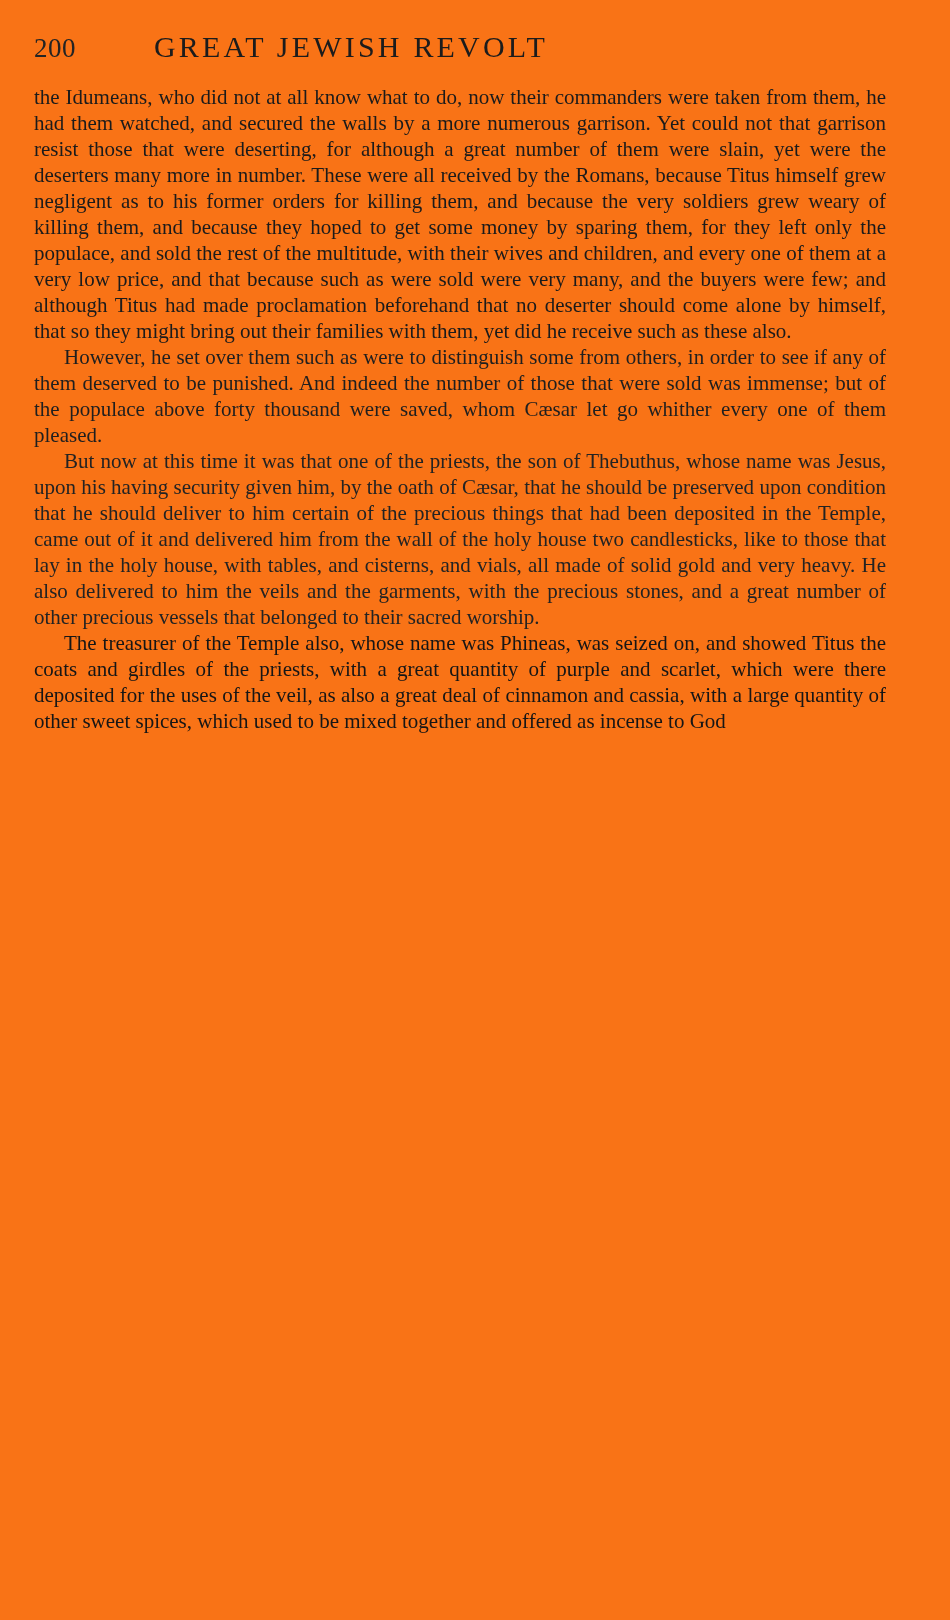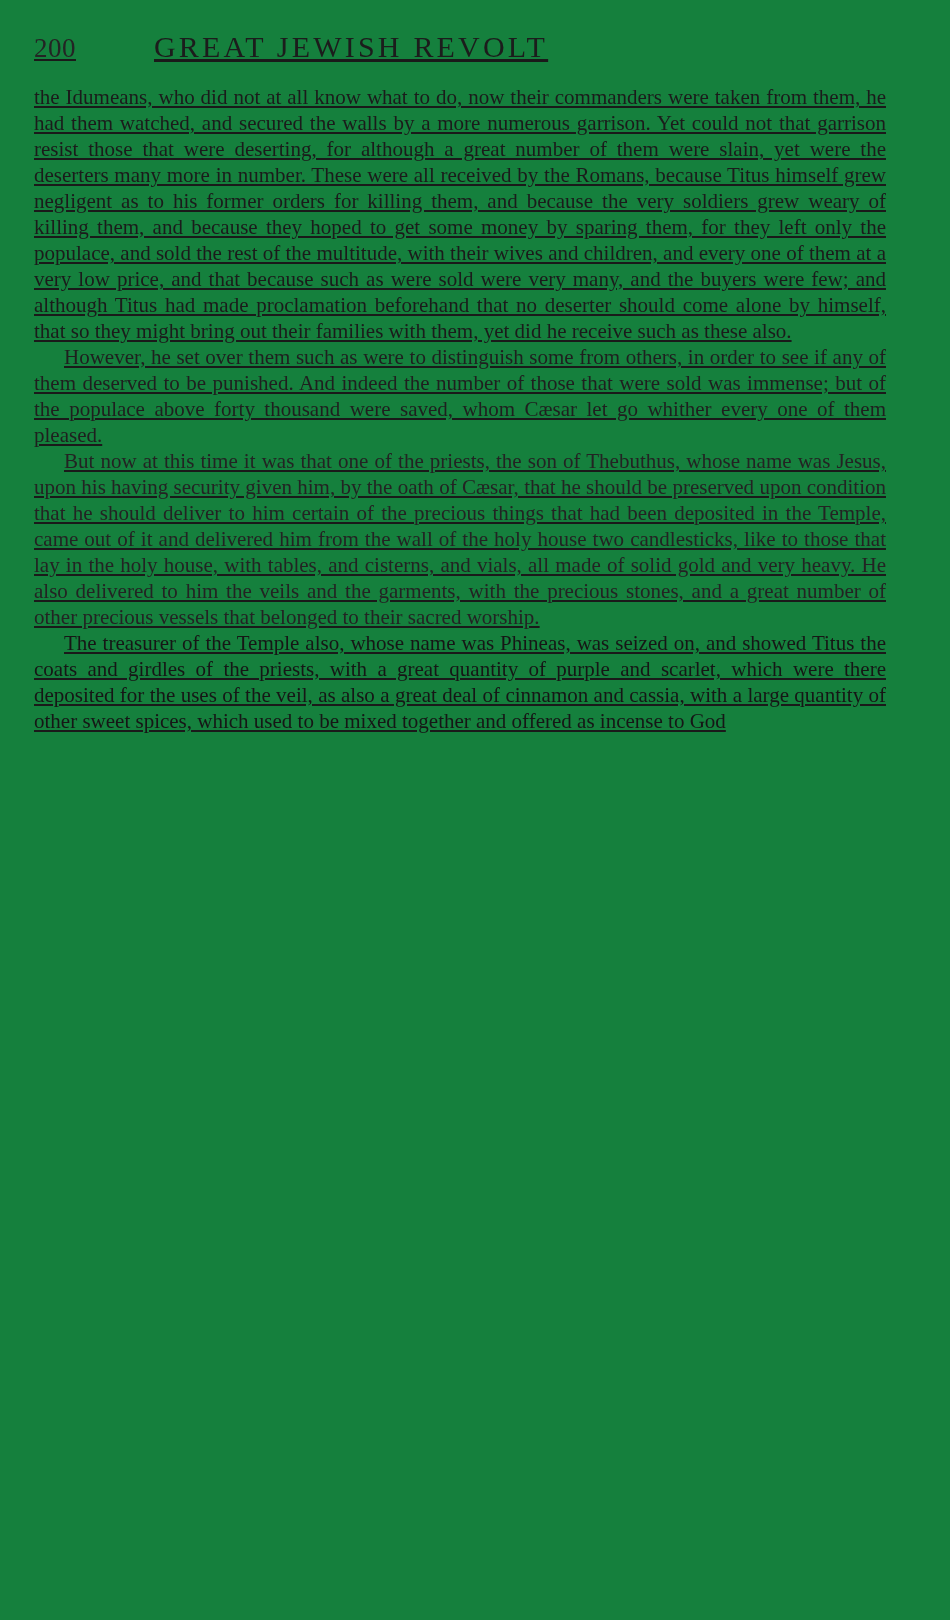--- a/index.html
+++ b/index.html
@@ -13,22 +13,21 @@
     overflow: hidden;
     font-family: "Liberation Serif", "DejaVu Serif", serif;
     color: #1a1a1a;
   }
   .page {
     position: relative;
     width: 950px;
     height: 1620px;
     box-sizing: border-box;
     padding: 30px 62px 0 30px;
-    background: #15803d;
-    text-decoration: underline;
+    background: #f97316;
   }
   .header {
     display: flex;
     align-items: baseline;
     height: 54px;
     padding-left: 4px;
   }
   .folio {
     font-size: 27px;
     letter-spacing: 0.5px;

